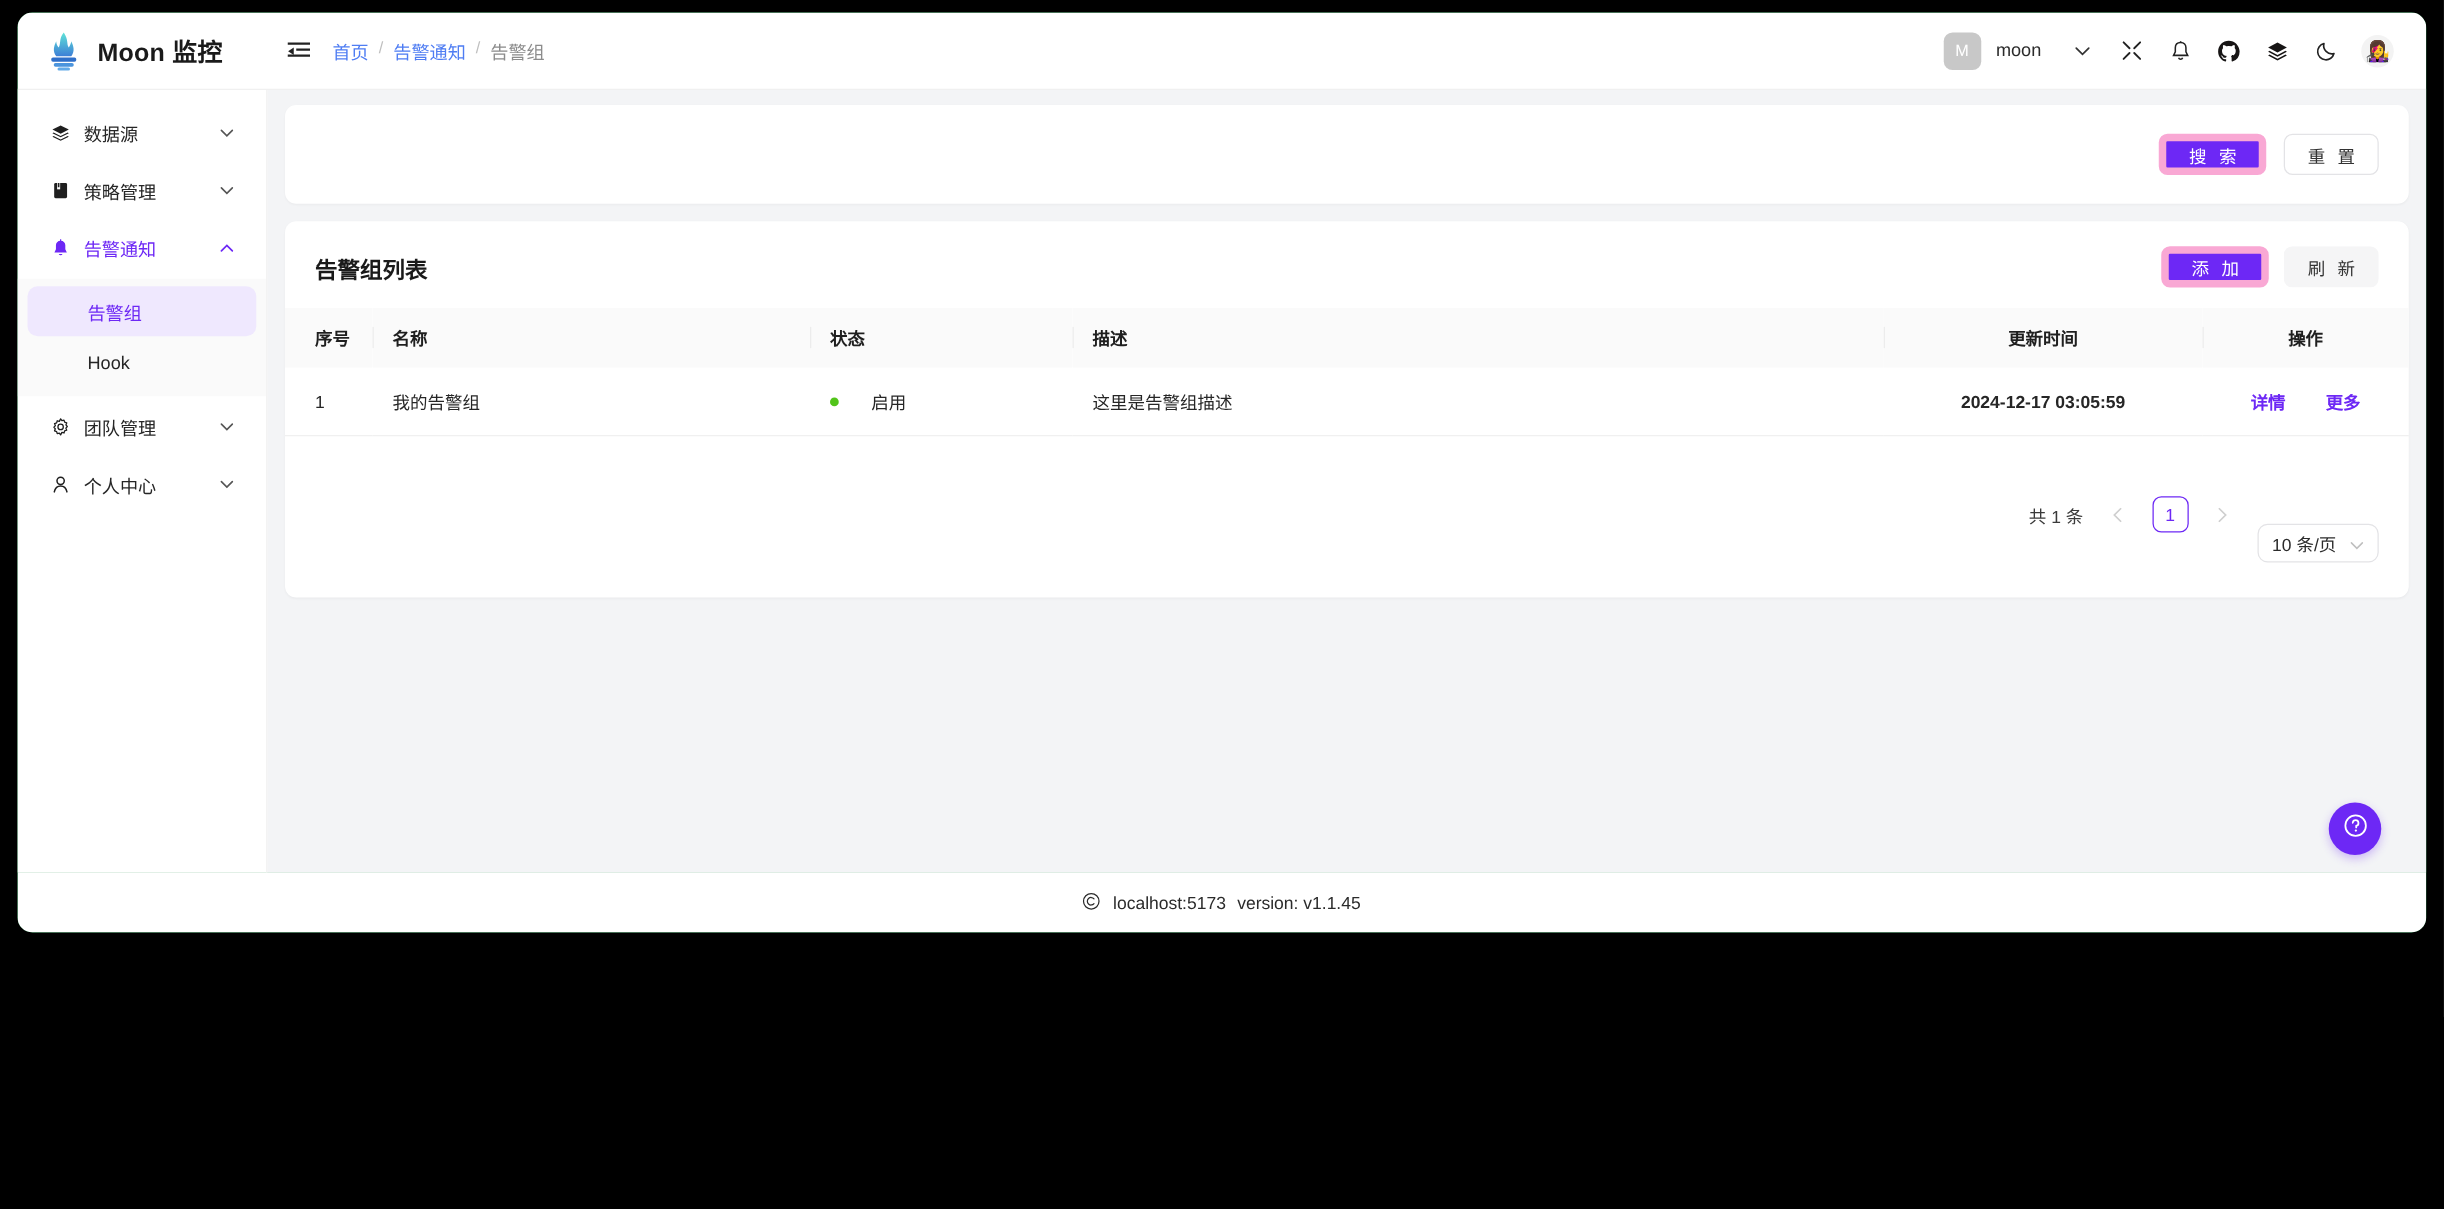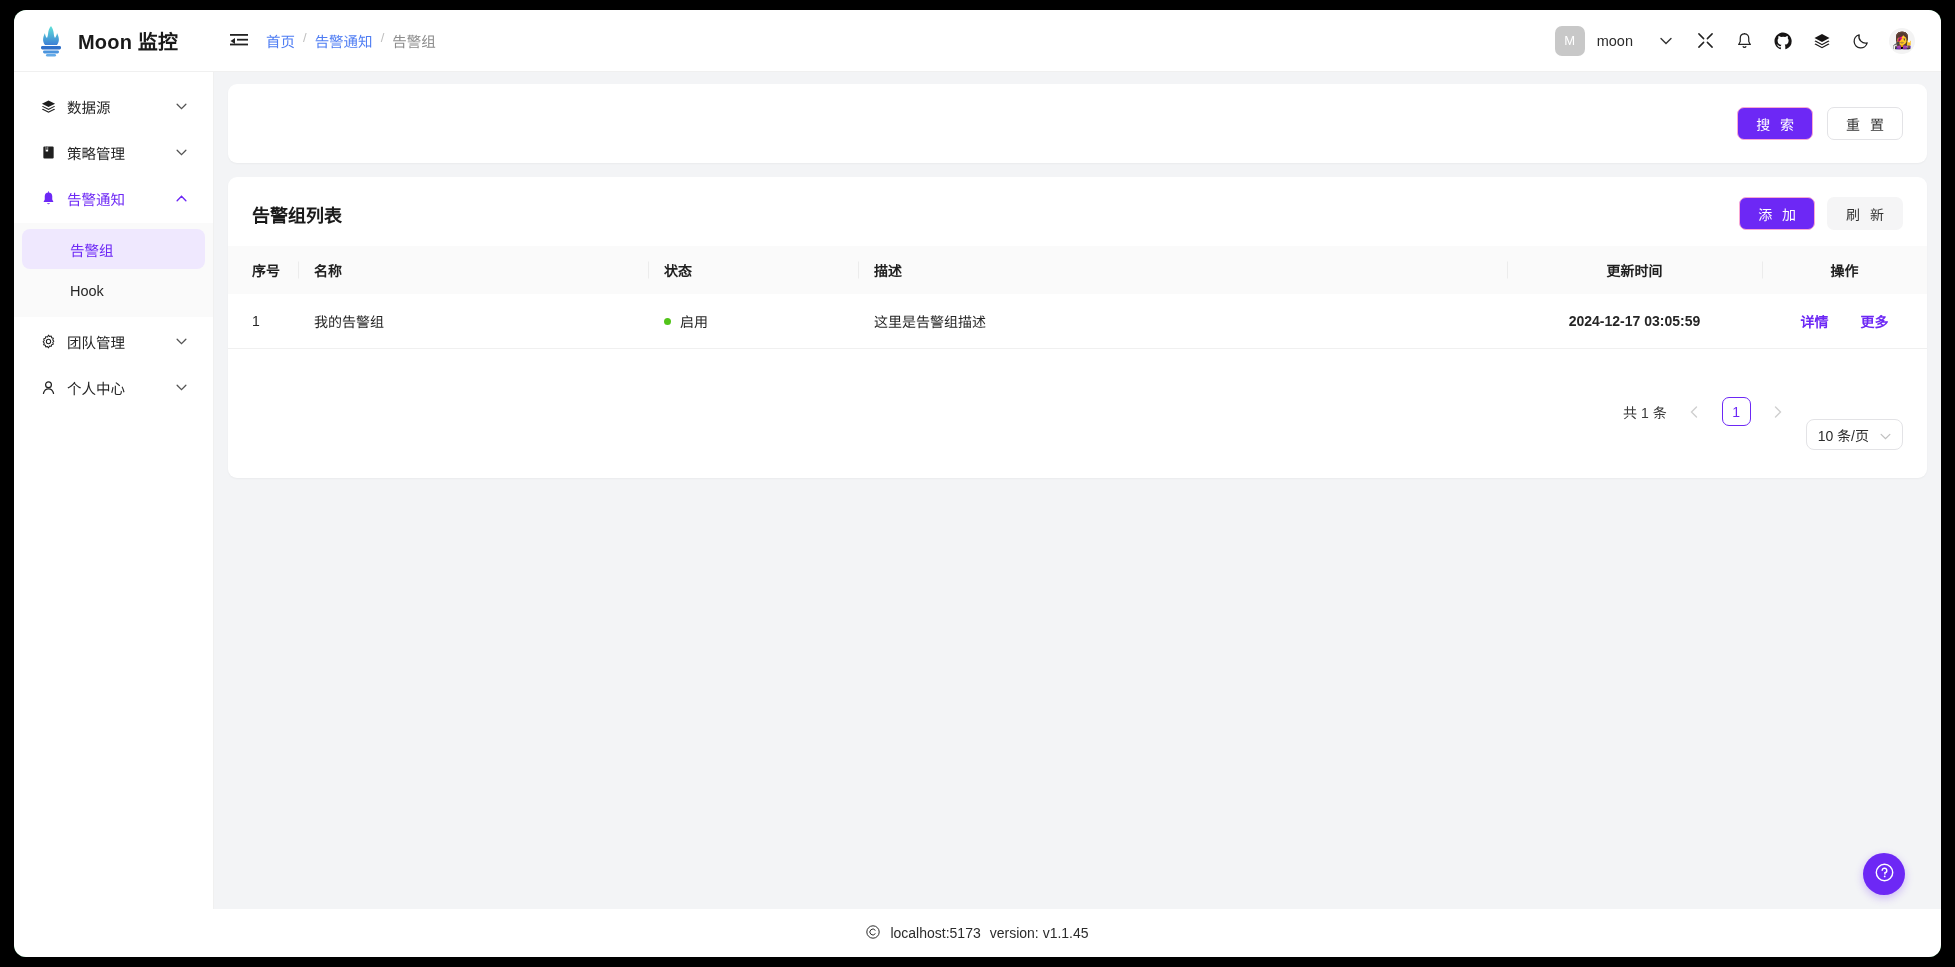--- a/index.html
+++ b/index.html
@@ -6,21 +6,21 @@
   * { box-sizing: border-box; margin: 0; padding: 0; }
   html, body {
     width: 1955px; height: 967px;
     background: #000;
     font-family: "Liberation Sans", "DejaVu Sans", sans-serif;
     overflow: hidden;
   }
   #app {
     position: absolute;
     left: 14px; top: 10px;
-    width: 1927px; height: 947px;
+    width: 1927px; height: 736px;
     background: #15803d;
     border-radius: 12px;
     overflow: hidden;
     display: flex;
     flex-direction: column;
   }
 
   
   .topbar {
     height: 62px;
@@ -221,21 +221,21 @@
     height: 33px;
     min-width: 65px;
     border-radius: 7px;
     font-size: 14px;
     display: flex; align-items: center; justify-content: center;
     cursor: pointer;
     padding: 0 15px;
     letter-spacing: 3px;
     text-indent: 3px;
   }
-  .btn-primary { background: #6d28f5; color: #fff; border: 1px solid #f9a8d4; }
+  .btn-primary { background: #6d28f5; color: #fff; border: 6px solid #f9a8d4; }
   .btn-default { background: #fff; color: #333; border: 1px solid #e3e3e6; }
   .btn-ghost { background: #f5f5f6; color: #333; border: 1px solid transparent; }
 
   
   .list-card { padding: 0 0 8px 0; }
   .list-head {
     display: flex;
     align-items: center;
     padding: 20px 24px 16px 24px;
   }
@@ -274,21 +274,21 @@
     white-space: nowrap;
   }
   table.grid tbody td.ctr { text-align: center; font-weight: bold; }
   .col-idx { width: 70px; padding-left: 24px !important; }
   .col-name { width: 350px; }
   .col-state { width: 210px; }
   .col-desc { }
   .col-time { width: 255px; text-align: center; }
   .col-op { width: 165px; text-align: center; }
 
-  .status-cell { display: flex; align-items: center; gap: 9px; }
+  .status-cell { display: flex; align-items: center; gap: 26px; }
   .dot { width: 7px; height: 7px; border-radius: 50%; display: inline-block; }
   .op-links { display: flex; justify-content: center; gap: 32px; }
   .op-link { color: #6d28f5; font-size: 14px; cursor: pointer; }
 
   
   .pager {
     display: flex;
     align-items: center;
     justify-content: flex-end;
     gap: 14px;

